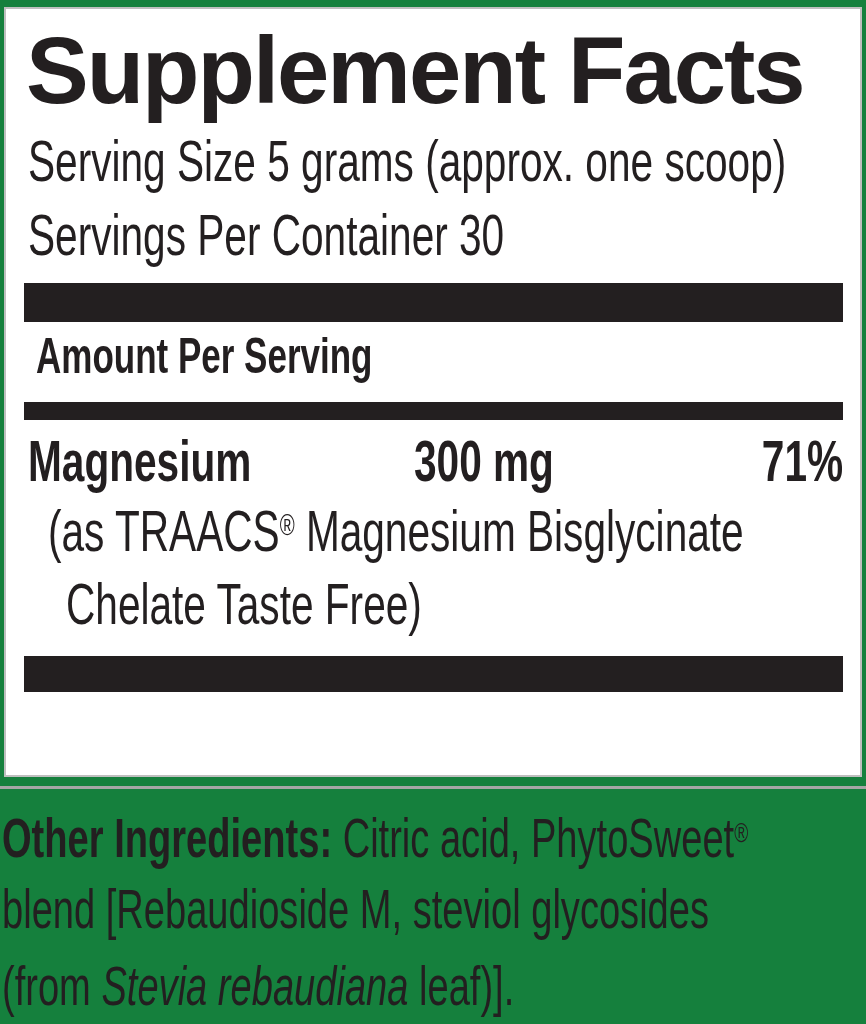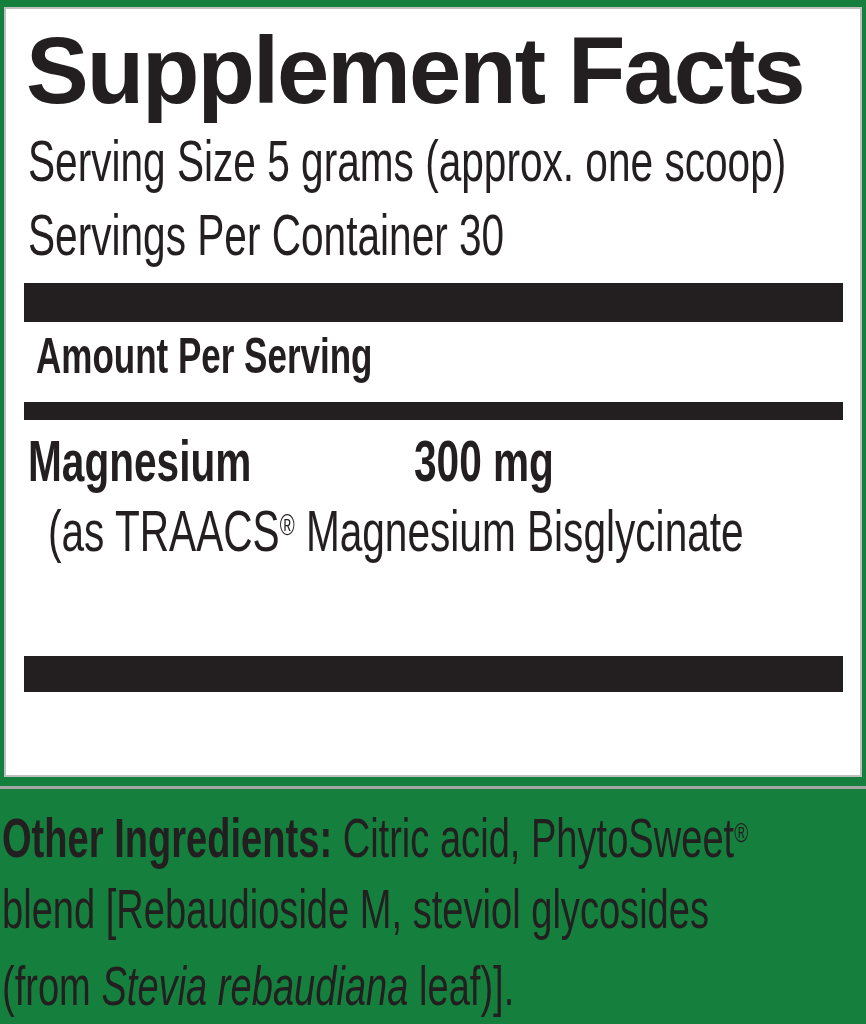--- a/index.html
+++ b/index.html
@@ -107,26 +107,30 @@
 
   <div class="abs hdr-line" style="left:36px; top:331px; width:815px; height:50px;">
     <span class="cx">Amount Per Serving</span>
   </div>
 
   <div class="bar bar-medium"></div>
 
   <div class="abs body-line" style="left:28px; top:432px; width:815px; height:58px;font-weight:bold;">
     <span class="cx">Magnesium</span>
     <span class="row-amount"><span class="cx">300 mg</span></span>
+    <span class="row-dv"><span class="cx-right">71%</span></span>
   </div>
 
   <div class="abs body-line" style="left:48px; top:502px;">
     <span class="cx">
       <span>(as TRAACS</span><span class="reg-mark">®</span><span> Magnesium Bisglycinate</span>
     </span>
+  </div>
+  <div class="abs body-line" style="left:66px; top:575px;">
+    <span class="cx">Chelate Taste Free)</span>
   </div>
 
   <div class="bar bar-thick-bottom"></div>
 
 
   <div class="separator"></div>
 
   <div class="abs para-line" style="top:810px;">
     <span class="cx" style="transform: scaleX(0.68);">
       <span class="bold">Other Ingredients:</span><span> Citric acid, PhytoSweet</span><span class="reg-mark">®</span>

